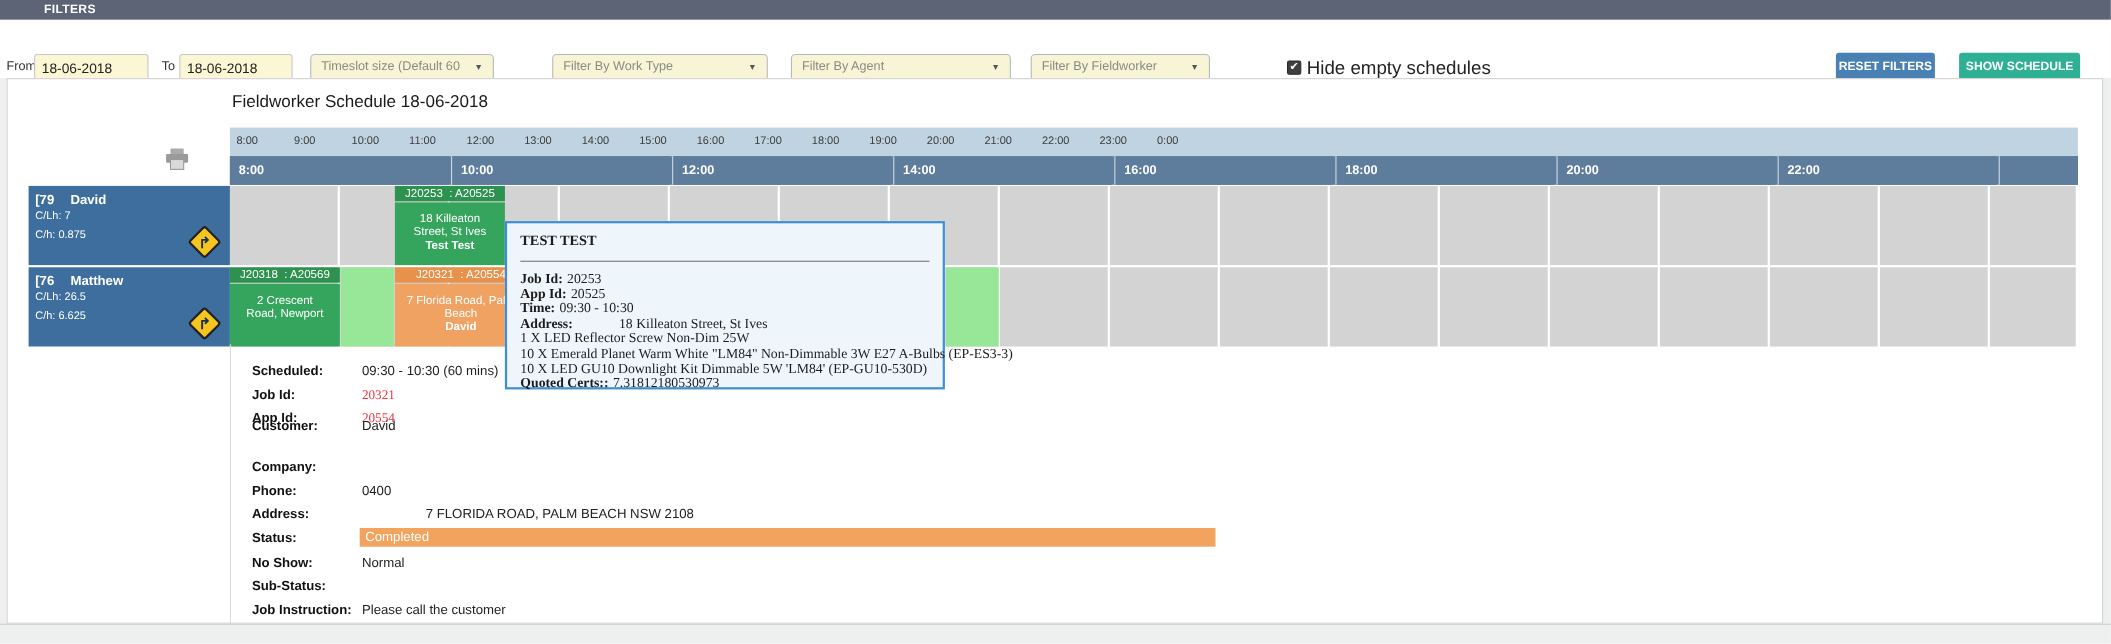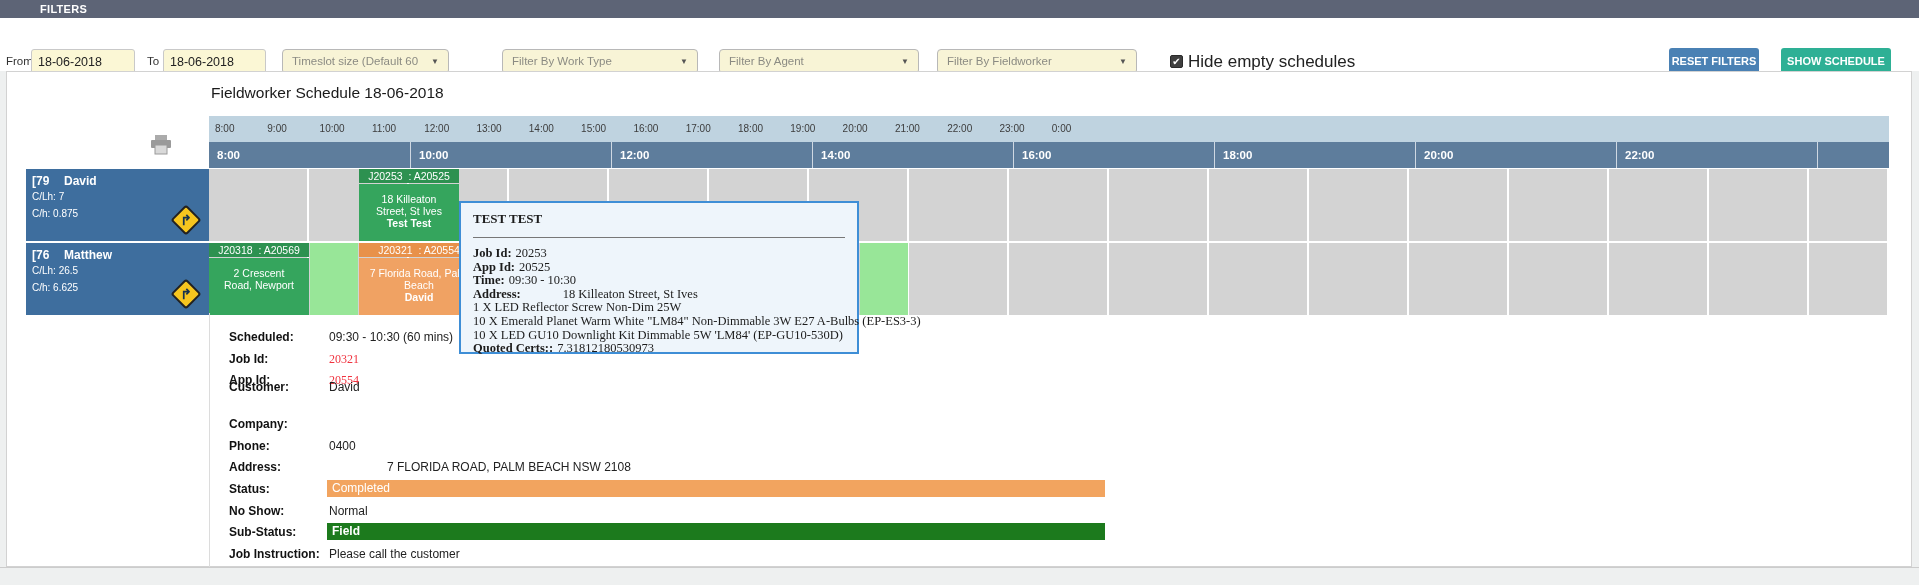--- a/index.html
+++ b/index.html
@@ -99,21 +99,21 @@
 
 <div class="filter-row">
   <span class="flabel" style="left:6px">From</span>
   <input class="date-input" style="left: 31px; width: 104px;" readonly="" value="18-06-2018">
   <span class="flabel" style="left:147px">To</span>
   <input class="date-input" style="left: 163px; width: 103px;" readonly="" value="18-06-2018">
   <div id="dropdowns">
       <div class="dropdown" style="left: 282px; width: 167px;"><span>Timeslot size (Default 60 mins)</span><span class="caret">▼</span></div>
       <div class="dropdown" style="left: 502px; width: 196px;"><span>Filter By Work Type</span><span class="caret">▼</span></div>
       <div class="dropdown" style="left: 719px; width: 200px;"><span>Filter By Agent</span><span class="caret">▼</span></div>
-      <div class="dropdown" style="left: 937px; width: 200px;"><span>Filter By Fieldworker</span><span class="caret">▼</span></div>
+      <div class="dropdown" style="left: 937px; width: 163px;"><span>Filter By Fieldworker</span><span class="caret">▼</span></div>
     </div>
   <label class="hide-empty" style="left:1170px">
     <span class="cb">✔</span>
     <span class="he-label">Hide empty schedules</span>
   </label>
   <button class="btn reset">RESET FILTERS</button>
   <button class="btn show">SHOW SCHEDULE</button>
 </div>
 
 <div class="panel">
@@ -276,21 +276,20 @@
       <div class="d-row" style="top: 187.6px;">
         <span class="d-label">No Show:</span>
         <span class="d-value">Normal</span>
       </div>
       <div class="d-row" style="top: 165.9px;">
         <span class="d-label">Status:</span>
         <span class="d-bar orange">Completed</span>
       </div>
       <div class="d-row" style="top: 209.3px;">
         <span class="d-label">Sub-Status:</span>
-        <span class="d-bar greenbar">Field</span>
       </div>
       <div class="d-row" style="top: 231px;">
         <span class="d-label">Job Instruction:</span>
         <span class="d-value">Please call the customer</span>
       </div>
     </div>
 </div>
 
 <div class="footer-strip"></div>
 

